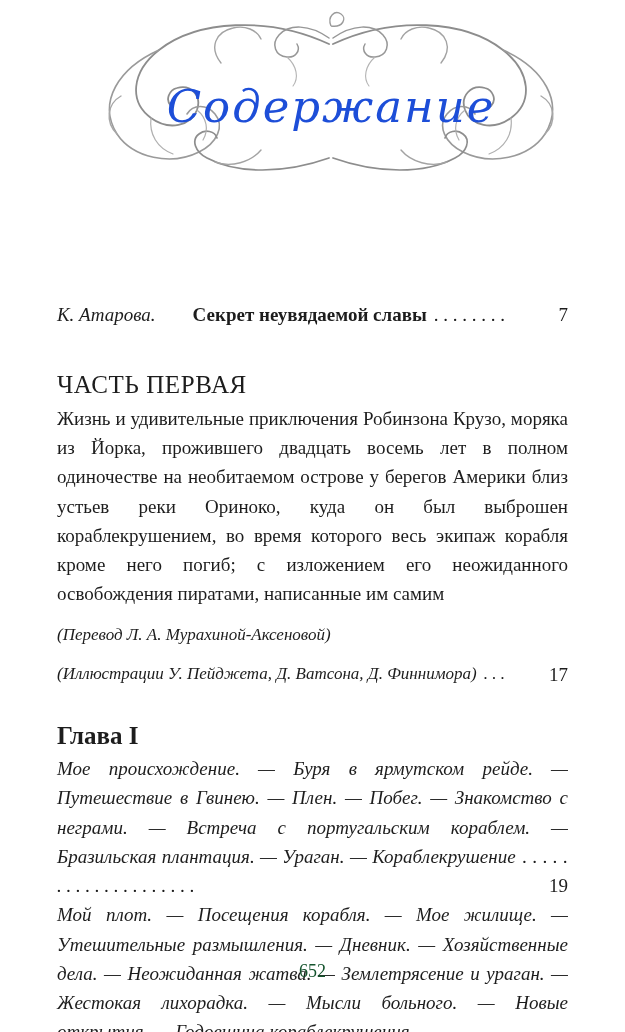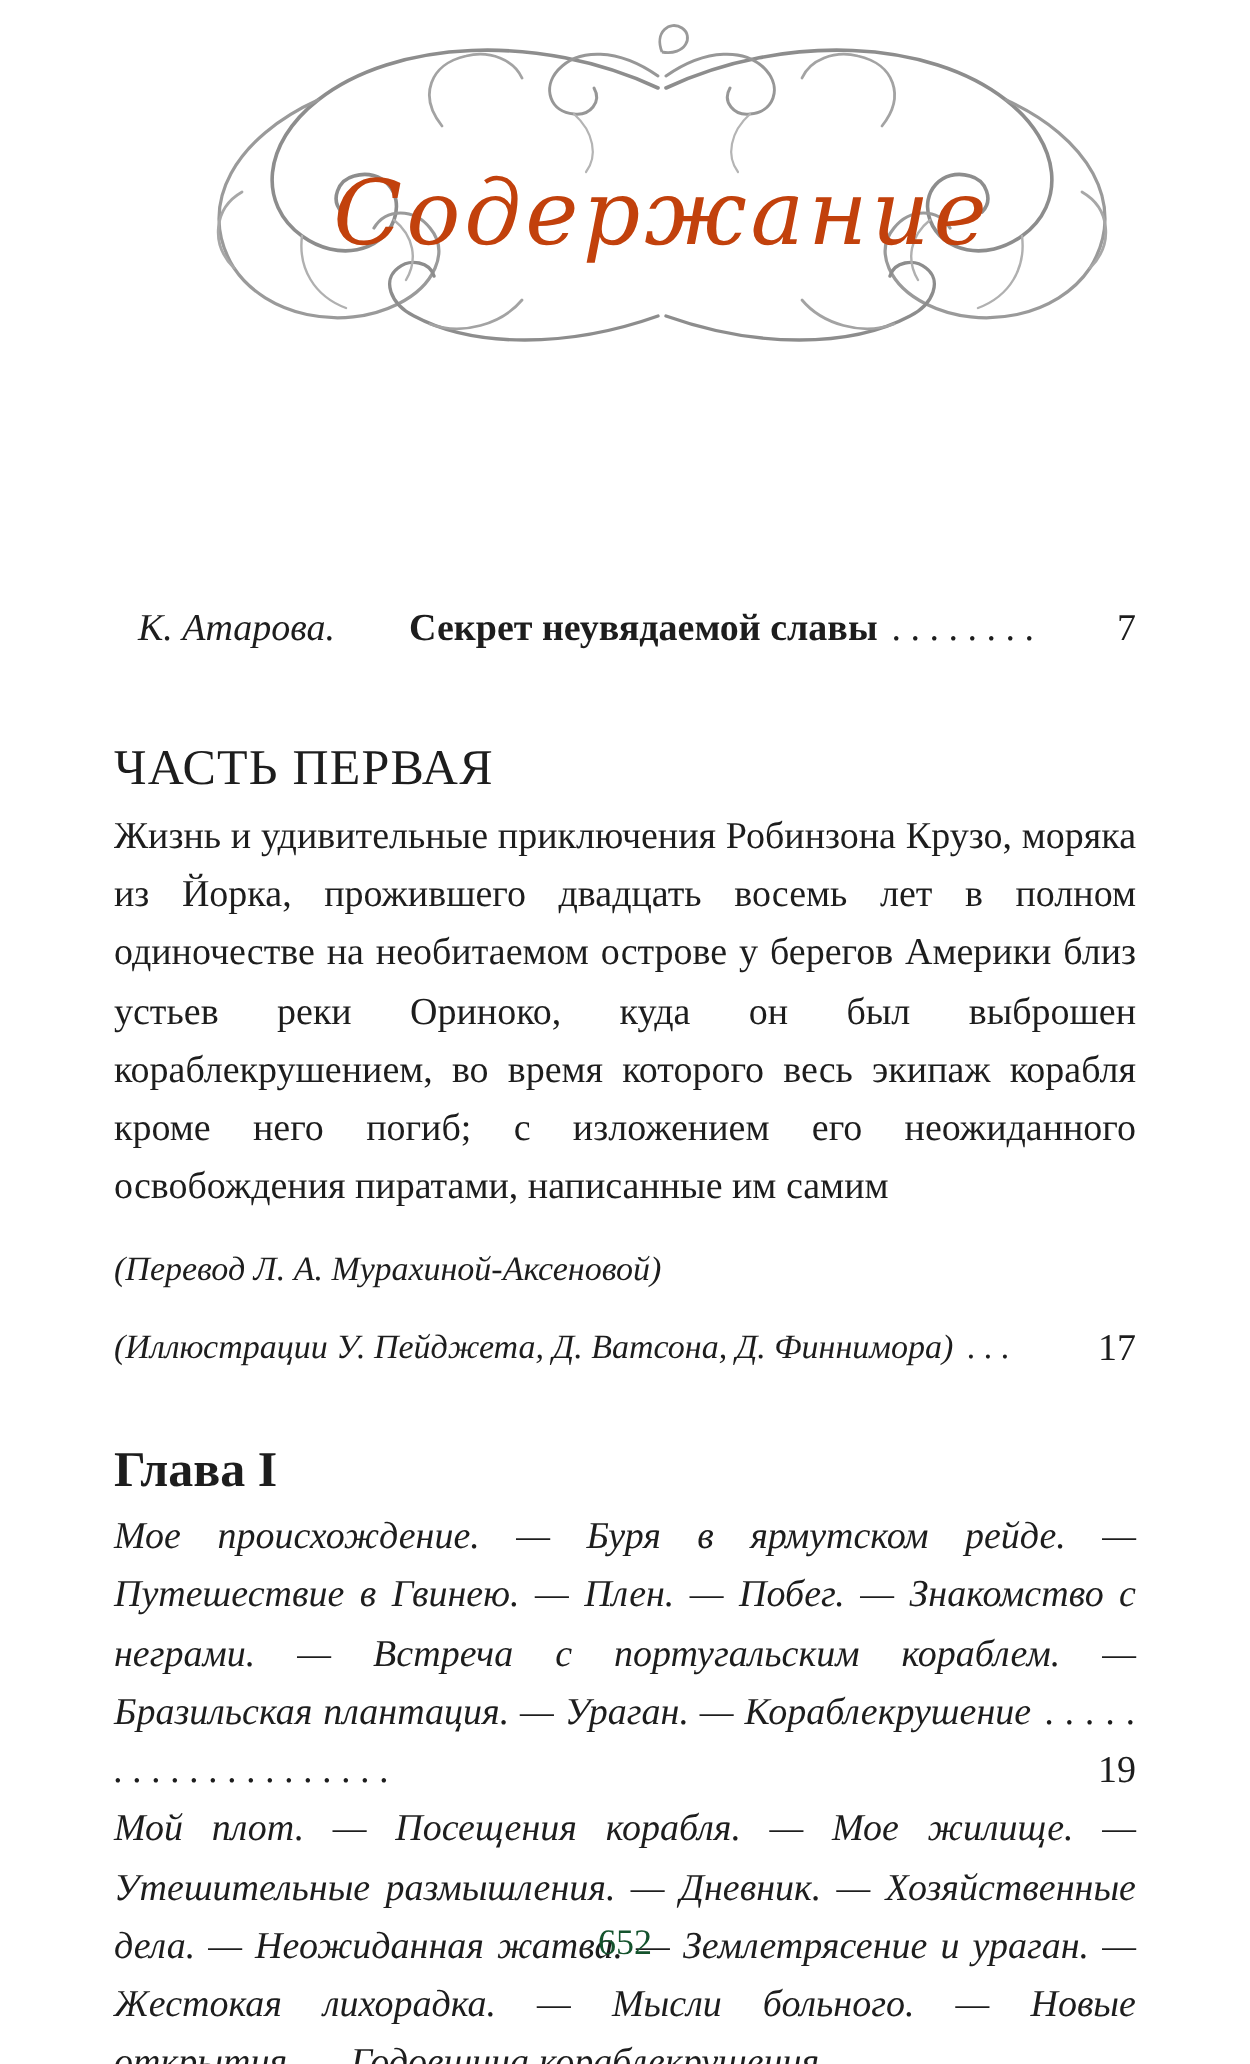--- a/index.html
+++ b/index.html
@@ -24,33 +24,33 @@
   .ornament svg { position: absolute; left: 0; top: 0; }
   .ornament-title {
     position: absolute;
     left: 0; right: 0;
     top: 72px;
     text-align: center;
     font-family: "DejaVu Serif", serif;
     font-style: italic;
     font-size: 45px;
     letter-spacing: 2px;
-    color: #c2410c;
+    color: #1d4ed8;
   }
 
   
   .toc { margin-top: 90px; }
   .entry {
     font-size: 19px;
     line-height: 1.54;
     text-align: justify;
   }
   .entry .pg { float: right; }
   .bold { font-weight: bold; margin-left: 30px; }
-  .author { font-style: italic; margin-right: 7px; margin-left: 12px; }
+  .author { font-style: italic; margin-right: 7px; }
   .dots { margin-left: 7px; }
   .section-heading {
     font-weight: normal;
     font-size: 25px;
     letter-spacing: 0.6px;
     margin-top: 37px;
     line-height: 1.5;
   }
   .chapter-heading {
     font-weight: bold;

